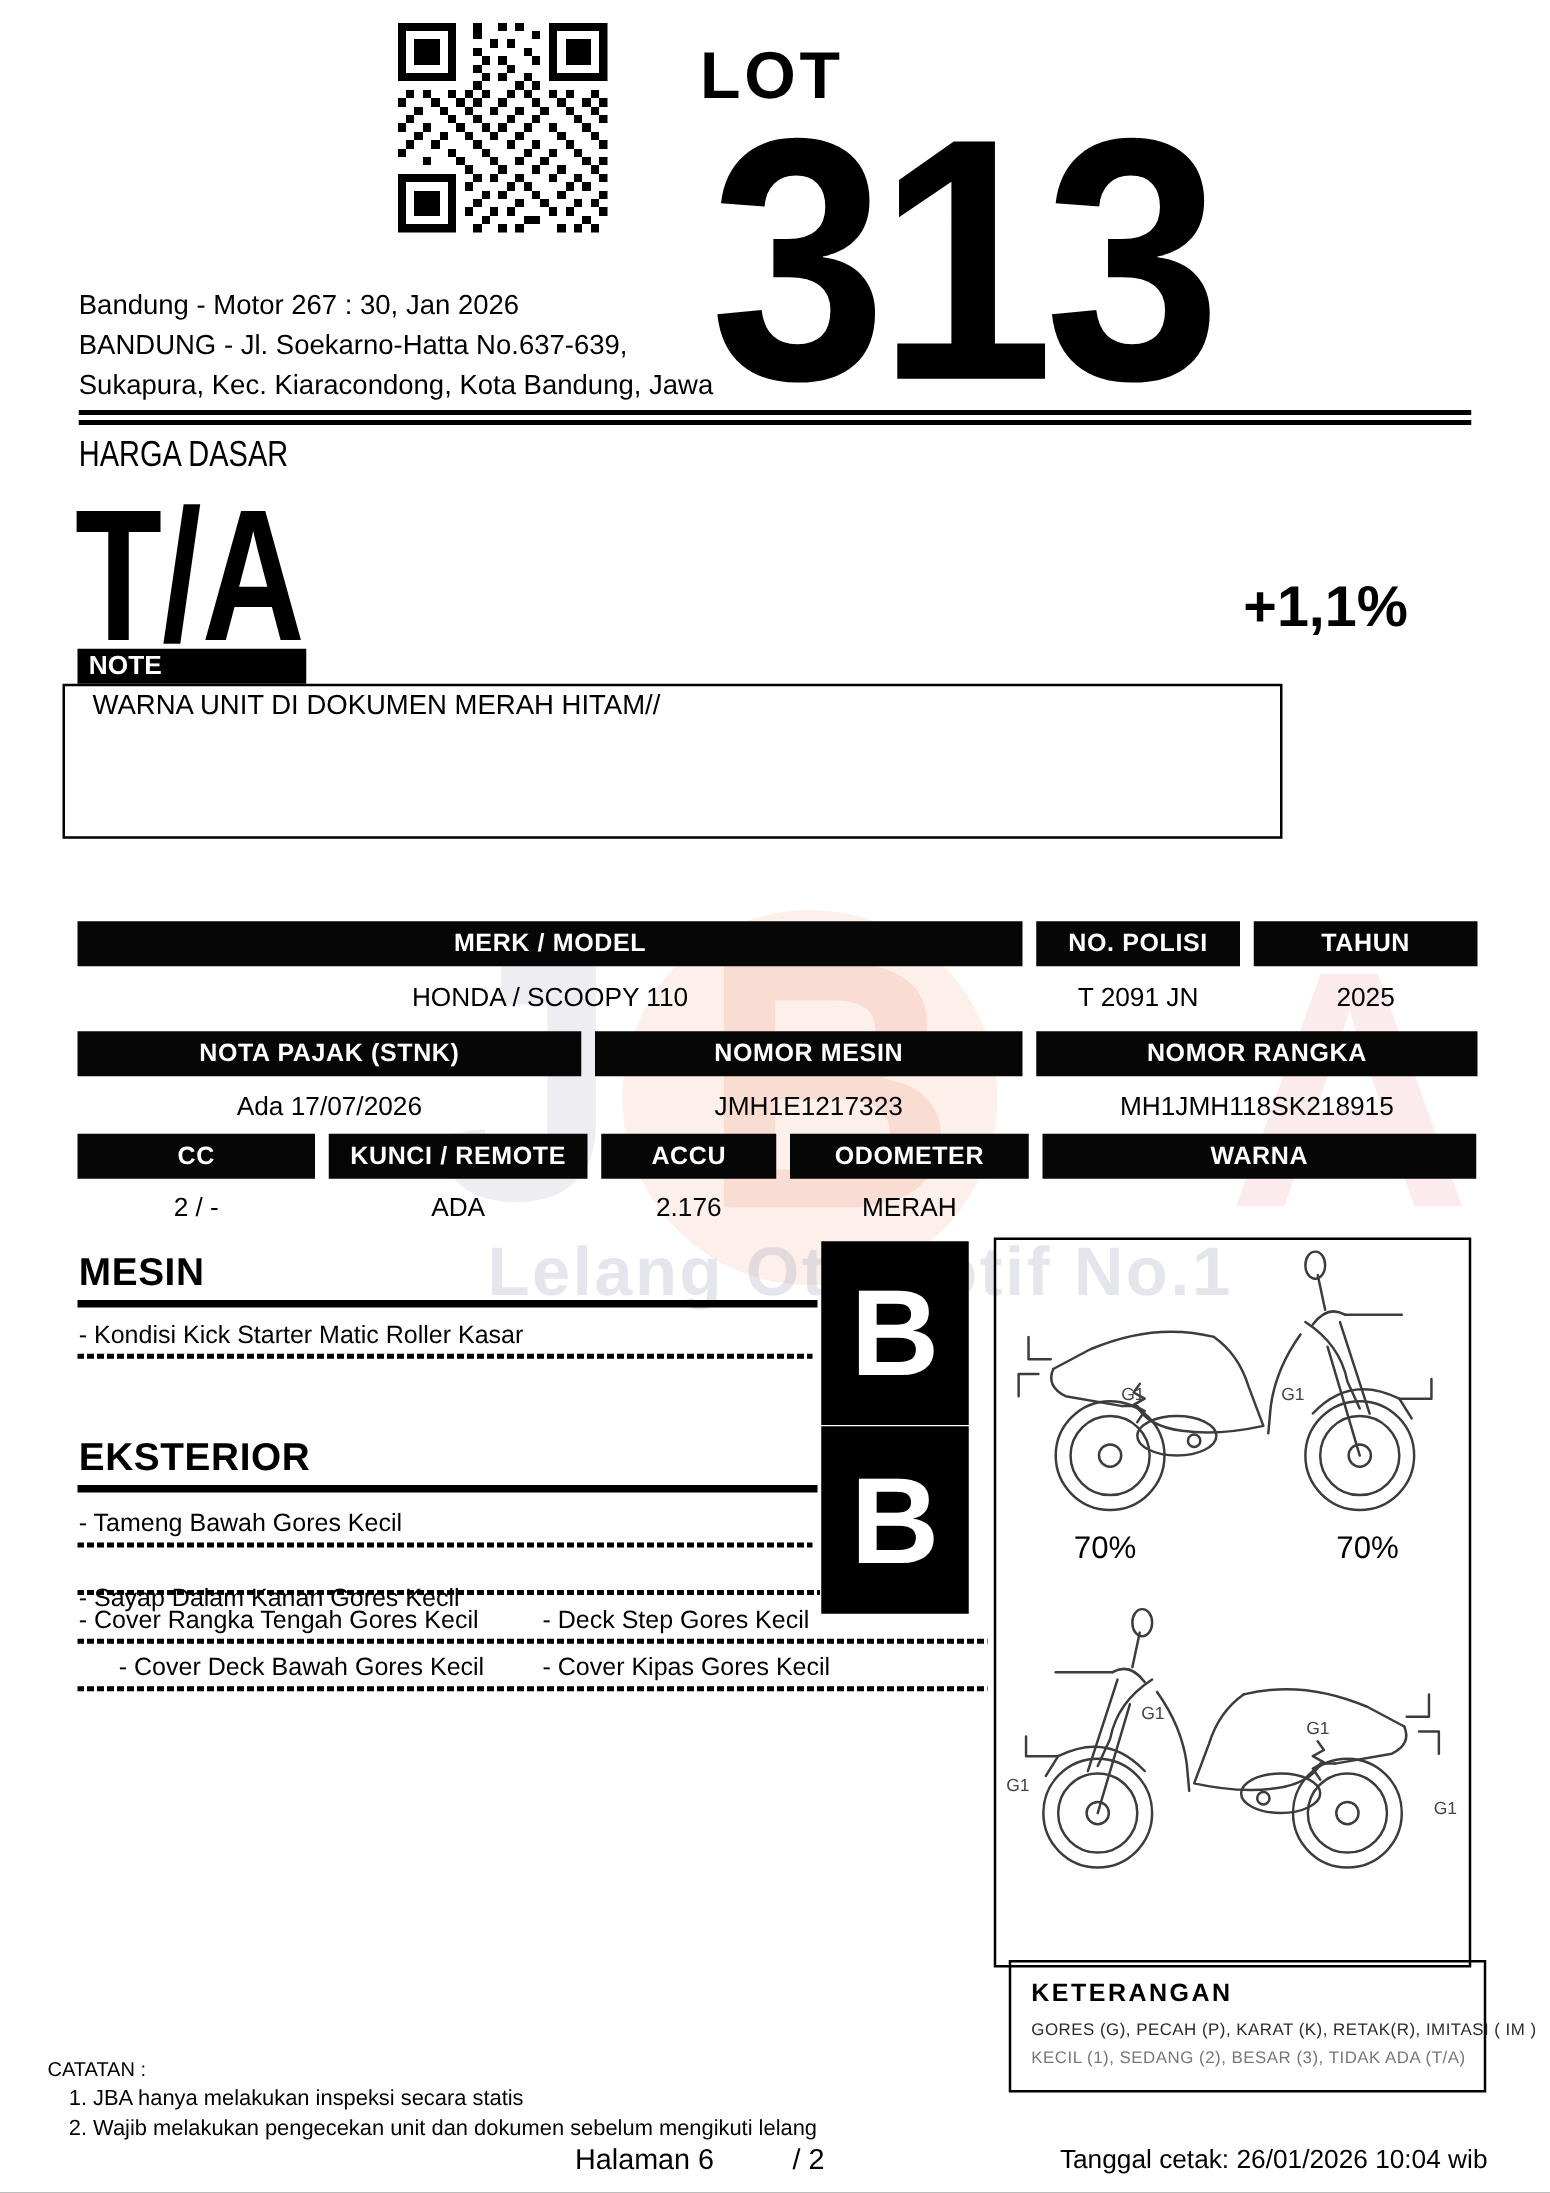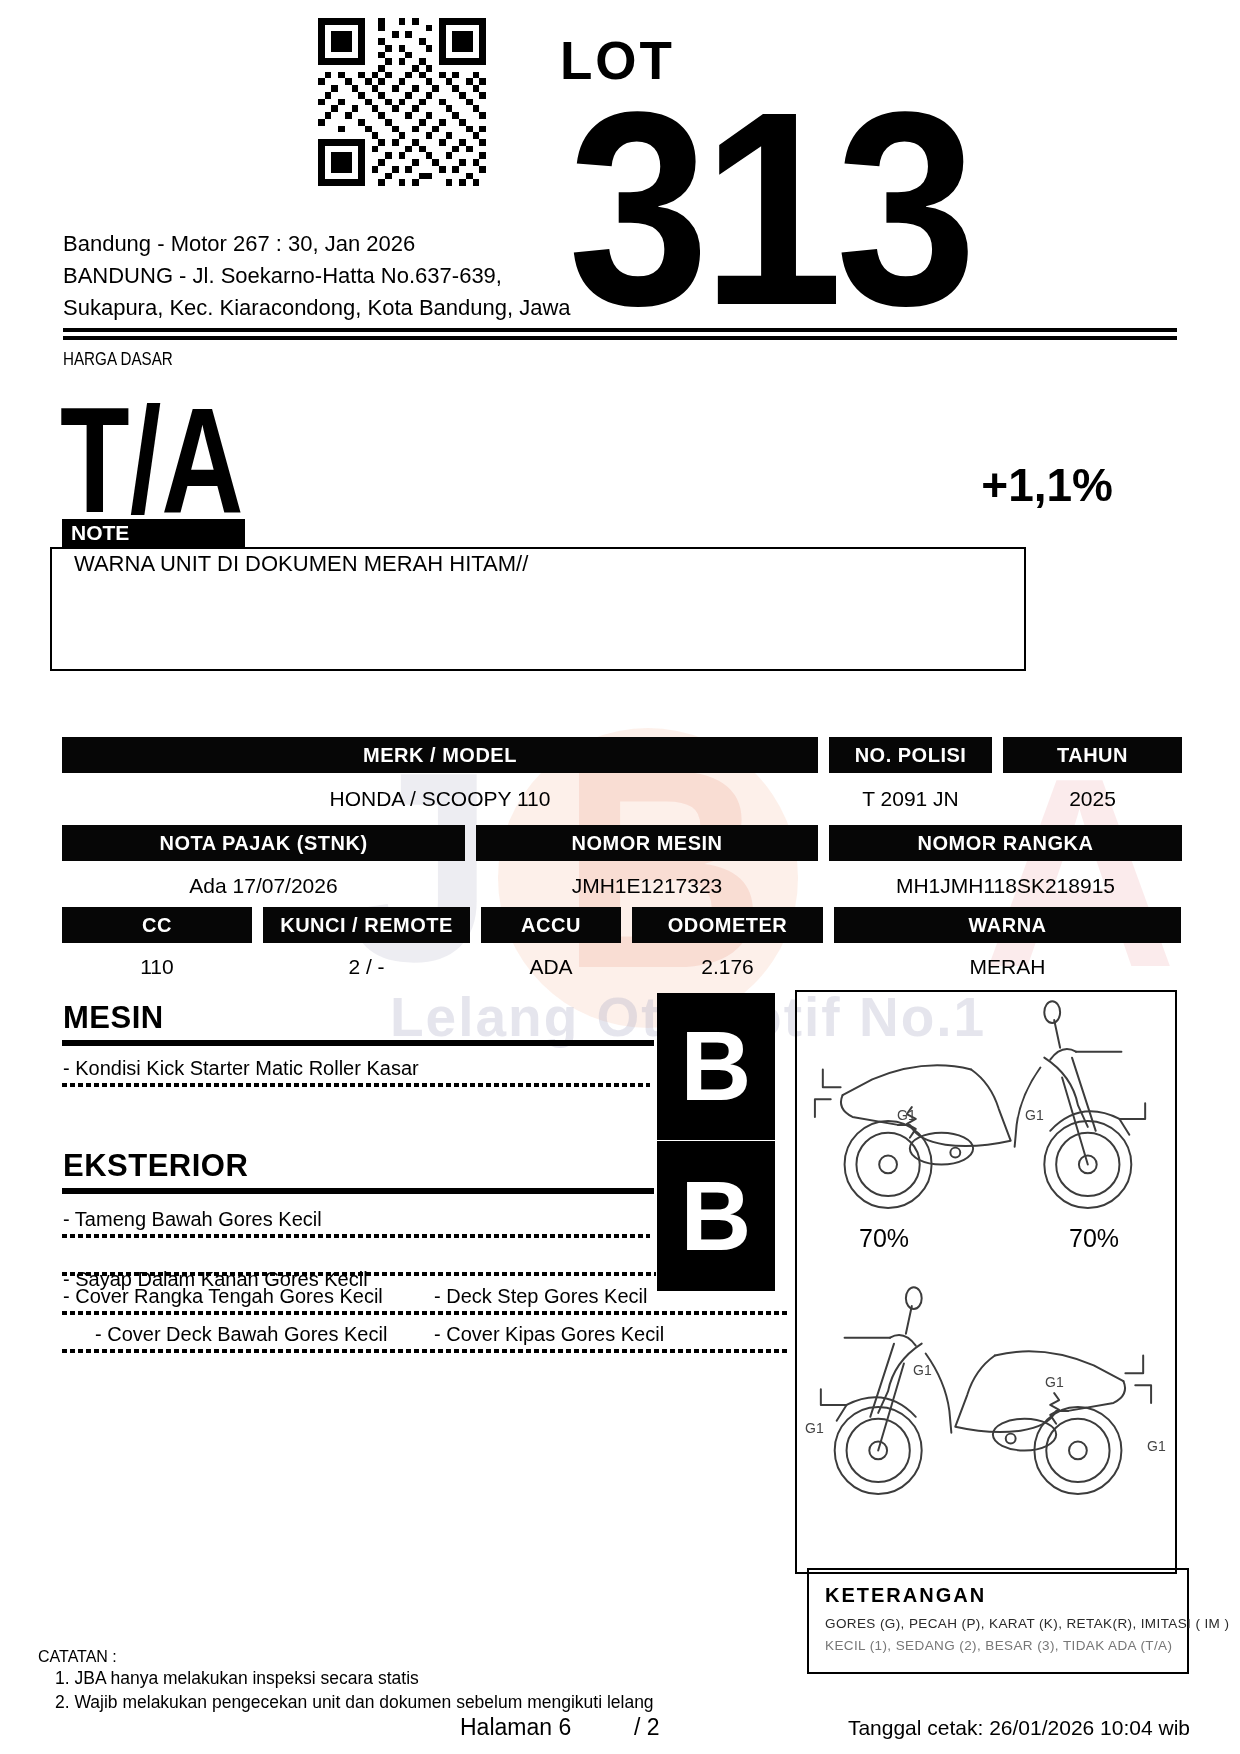--- a/index.html
+++ b/index.html
@@ -14,21 +14,21 @@
   .wm-b{font-size:285px;color:rgba(226,96,60,0.13);}
   .wm-a{font-size:270px;color:rgba(231,120,126,0.15);}
   .wm-tag{font-size:55px;letter-spacing:2px;color:rgba(168,168,195,0.30);white-space:nowrap;}
   
   .lot-label{font-size:53px;font-weight:bold;letter-spacing:3px;}
   .lot-number{font-size:276px;font-weight:bold;line-height:1;letter-spacing:-8px;
               transform:scaleX(0.92);transform-origin:0 0;}
   .addr{font-size:22px;line-height:32px;}
   .dblrule{height:4px;border-top:4px solid #000;border-bottom:4px solid #000;}
   .narrow{display:inline-block;transform:scaleX(0.8);transform-origin:0 0;white-space:nowrap;}
-  .harga-label{font-size:19px;text-align:center;}
+  .harga-label{font-size:29px;text-align:center;}
   .harga-value{font-size:150px;font-weight:bold;line-height:1;transform:scaleX(0.76);transform-origin:0 0;}
   .increment{font-size:46px;font-weight:bold;text-align:right;}
   .note-label{background:#000;color:#fff;font-weight:bold;font-size:21px;line-height:28px;padding-left:9px;}
   .note-box{border:2px solid #000;background:transparent;}
   .note-text{font-size:22px;padding:2px 6px;}
   
   .grid{display:grid;column-gap:11px;}
   .r1{grid-template-columns:756px 163px 179px;}
   .r2{grid-template-columns:403px 342px 353px;}
   .r3{grid-template-columns:190px 207px 140px 191px 347px;}
@@ -115,21 +115,21 @@
     <div>BANDUNG - Jl. Soekarno-Hatta No.637-639,</div>
     <div>Sukapura, Kec. Kiaracondong, Kota Bandung, Jawa</div>
   </div>
 
   <div class="abs z dblrule" style="left:63px;top:328px;width:1114px;"></div>
 
   <div class="abs z harga-label" style="left:63px;top:348px;">
     <span class="narrow">HARGA DASAR</span>
   </div>
   <div class="abs z harga-value" style="left:60px;top:385px;">T/A</div>
-  <div class="abs z increment" style="left:908px;top:458px;width:205px;">+1,1%</div>
+  <div class="abs z increment" style="left:958px;top:458px;width:205px;text-align:center;">+1,1%</div>
 
   <div class="abs z note-label" style="left:62px;top:519px;width:174px;height:28px;">NOTE TAMBAHAN</div>
   <div class="abs z note-box" style="left:50px;top:547px;width:956px;height:120px;padding-left:16px;">
     <div class="note-text">WARNA UNIT DI DOKUMEN MERAH HITAM//</div>
   </div>
 
   <div class="abs z grid r1" style="left:62px;top:737px;width:1120px;">
     <div class="hdr">MERK / MODEL</div>
     <div class="hdr">NO. POLISI</div>
     <div class="hdr">TAHUN</div>
@@ -152,21 +152,20 @@
   </div>
 
   <div class="abs z grid r3" style="left:62px;top:907px;width:1120px;">
     <div class="hdr">CC</div>
     <div class="hdr">KUNCI / REMOTE</div>
     <div class="hdr">ACCU</div>
     <div class="hdr">ODOMETER</div>
     <div class="hdr">WARNA</div>
   </div>
   <div class="abs z grid r3 vrow" style="left:62px;top:944px;width:1120px;">
-    <div class="val">110</div>
     <div class="val">2 / -</div>
     <div class="val">ADA</div>
     <div class="val">2.176</div>
     <div class="val">MERAH</div>
   </div>
 
   <div class="abs z sec-title" style="left:63px;top:1000px;">MESIN</div>
   <div class="abs z sec-rule" style="left:62px;top:1040px;width:592px;"></div>
   <div class="abs z item" style="left:63px;top:1057px;">- Kondisi Kick Starter Matic Roller Kasar</div>
   <div class="abs z dotline" style="left:62px;top:1083px;width:588px;"></div>

